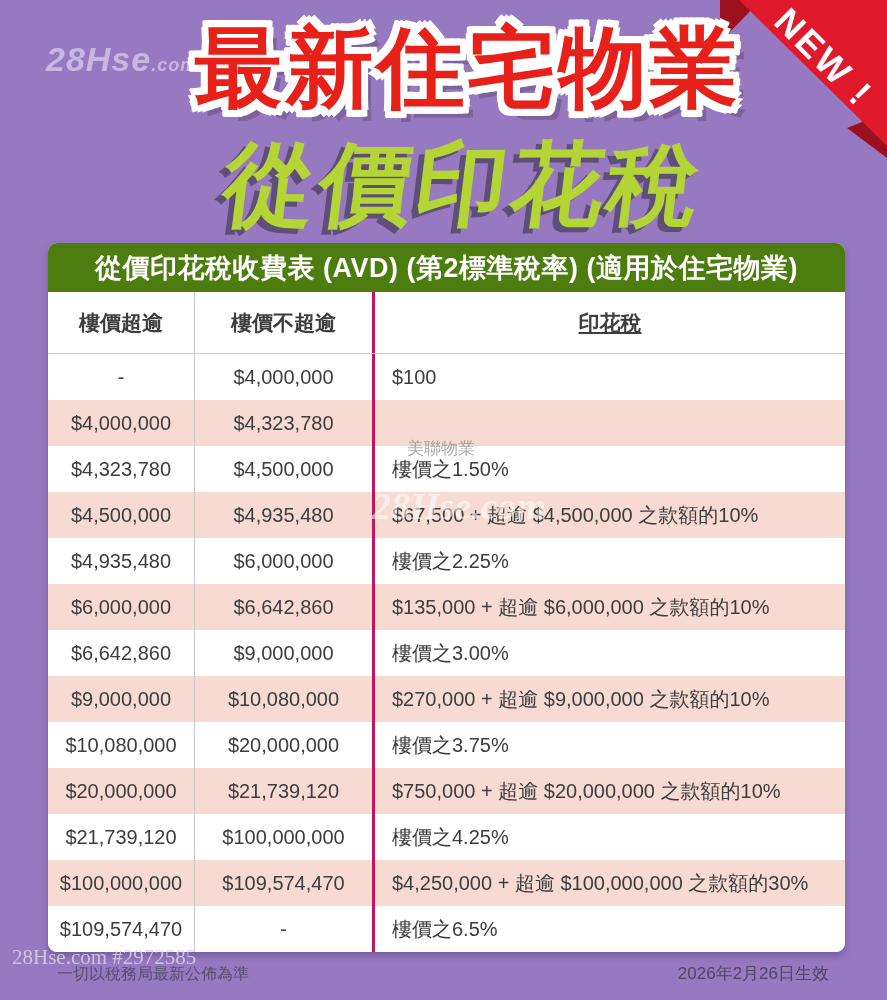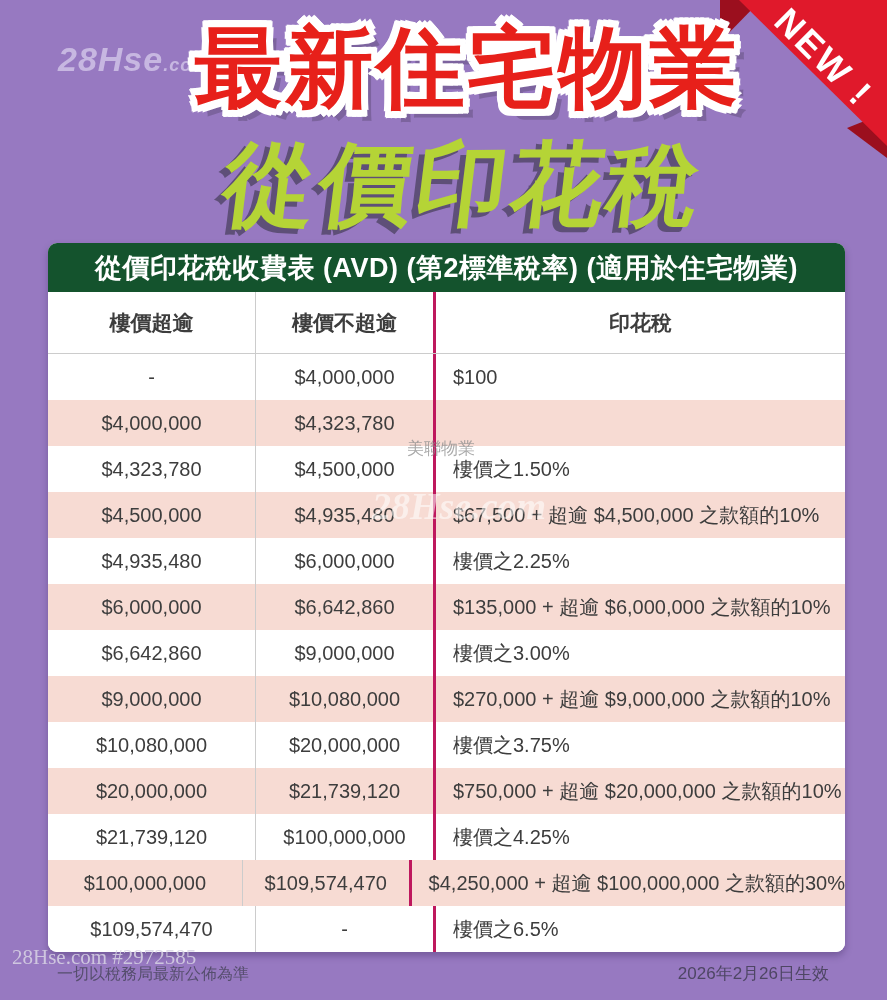--- a/index.html
+++ b/index.html
@@ -10,21 +10,21 @@
     overflow: hidden;
     font-family: "Liberation Sans", sans-serif;
   }
 
   
   .logo {
     position: absolute; left: 46px; top: 40px;
     color: #c7b7e1; font-style: italic; font-weight: 900;
     letter-spacing: 1px; white-space: nowrap;
   }
-  .logo .main { font-size: 34px; margin-left: 12px; }
+  .logo .main { font-size: 34px; }
   .logo .suffix { font-size: 18px; font-weight: 700; }
 
   
   .ribbon { position: absolute; top: 0; right: 0; width: 170px; height: 170px; }
   .ribbon text {
     fill: #ffffff; font-weight: 900; font-size: 36px;
     letter-spacing: 3px; font-family: "Liberation Sans", sans-serif;
   }
 
   
@@ -49,35 +49,35 @@
   }
 
   
   .table-card {
     position: absolute; left: 48px; top: 243px;
     width: 797px; height: 709px;
     background: #ffffff; border-radius: 9px; overflow: hidden;
     box-shadow: 0 4px 7px rgba(55,35,85,0.35);
   }
   .t-header {
-    height: 49px; background: #14532d; color: #ffffff;
+    height: 49px; background: #4d7c0f; color: #ffffff;
     font-size: 27px; font-weight: 700;
     display: flex; align-items: center; justify-content: center;
     letter-spacing: 0.5px; white-space: nowrap;
   }
   .t-cols { display: flex; height: 62px; border-bottom: 1px solid #cccccc; box-sizing: border-box; }
   .t-cols .tcell { font-size: 21px; font-weight: 700; color: #3d3d3d; }
   .trow { display: flex; height: 46px; }
   .trow.pink { background: #f7dbd3; }
   .trow.white { background: #ffffff; }
   .tcell {
     display: flex; align-items: center; justify-content: center;
     font-size: 20px; color: #3d3d3d; box-sizing: border-box; white-space: nowrap;
   }
-  .tcell.c0 { width: 208px; border-right: 1px solid #cccccc; }
+  .tcell.c0 { width: 147px; border-right: 1px solid #cccccc; }
   .tcell.c1 { width: 180px; border-right: 3px solid #be185d; }
   .tcell.c2 { flex: 1; justify-content: flex-start; padding-left: 17px; }
 
   
   .wm { position: absolute; white-space: nowrap; pointer-events: none; font-family: Liberation Serif, serif; }
   .wm-midland { left: 407px; top: 437px; font-size: 17px; color: rgba(140,140,140,0.75); }
   .wm-ghost {
     left: 372px; top: 484px; font-size: 38px; font-weight: 900; font-style: italic;
     color: rgba(255,255,255,0.55);
   }
@@ -108,21 +108,21 @@
 </svg>
 
 <div class="title-red">最新住宅物業</div>
 <div class="title-green">從價印花稅</div>
 
 <div class="table-card">
   <div class="t-header">從價印花稅收費表 (AVD) (第2標準稅率) (適用於住宅物業)</div>
   <div class="t-cols">
     <div class="tcell c0">樓價超逾</div>
     <div class="tcell c1">樓價不超逾</div>
-    <div class="tcell c2" style="justify-content:center; padding-left:0;">印花稅</div>
+    <div class="tcell c2" style="justify-content:center; padding-left:0;text-decoration:underline;">印花稅</div>
   </div>
   <div class="t-body">
       <div class="trow white">
         <div class="tcell c0">-</div>
         <div class="tcell c1">$4,000,000</div>
         <div class="tcell c2">$100</div>
       </div>
       <div class="trow pink">
         <div class="tcell c0">$4,000,000</div>
         <div class="tcell c1">$4,323,780</div>

